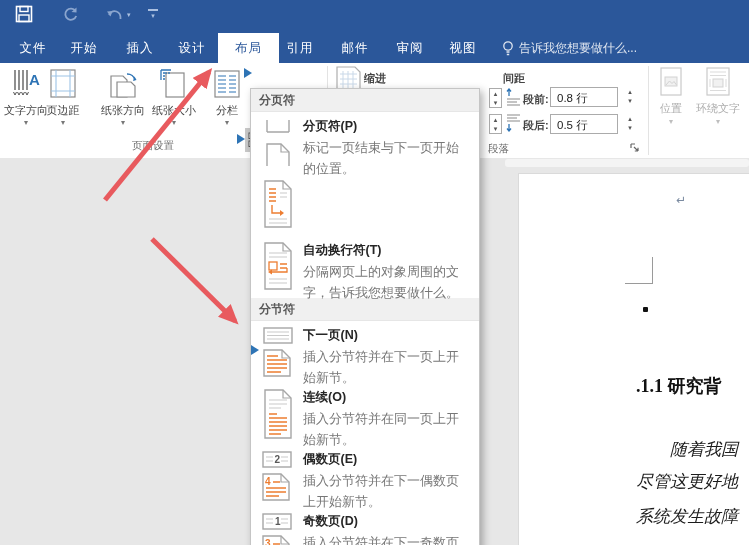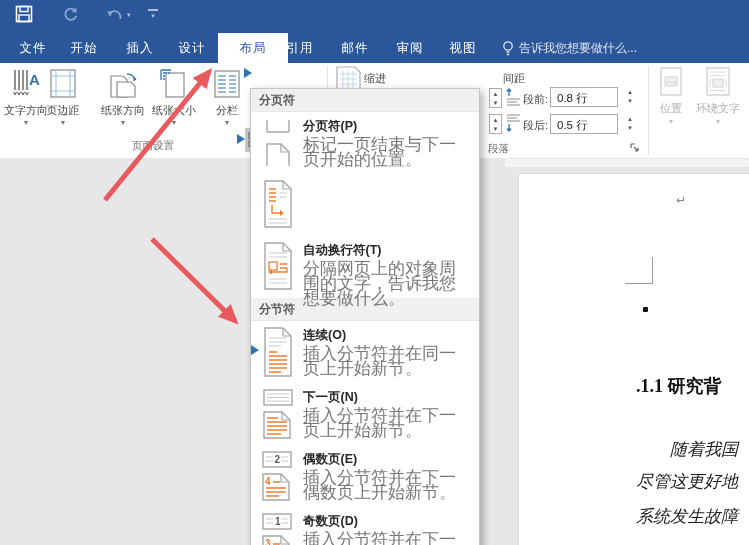--- a/index.html
+++ b/index.html
@@ -19,21 +19,21 @@
   .ribbon{left:0;top:63px;width:749px;height:95px;background:#FFFFFF;border-bottom:1px solid #D5D5D5;}
   .bigbtn{position:absolute;top:2px;height:66px;text-align:center;}
   .bigbtn .lbl{display:block;margin-top:38px;font-size:11px;color:#444;}
   .bigbtn .car{display:block;margin-top:1px;font-size:8px;color:#777;line-height:8px;}
   .bigbtn svg{position:absolute;left:50%;transform:translateX(-50%);top:3px;}
   .grouplbl{position:absolute;font-size:10.5px;color:#6A6A6A;}
   .vsep{position:absolute;top:66px;width:1px;height:89px;background:#E3E3E3;top:3px;}
   .breaksbtn{position:absolute;left:245px;top:65px;width:78px;height:24px;background:#C9C9C9;
              font-size:11px;color:#333;line-height:24px;white-space:nowrap;}
   .breaksbtn .bic{display:inline-block;vertical-align:middle;margin:0 3px 2px 3px;}
-  .fieldlbl{position:absolute;font-size:11px;color:#444;}
+  .fieldlbl{position:absolute;font-size:11px;color:#444;font-weight:bold;}
   .field{position:absolute;width:68px;height:20px;background:#fff;border:1px solid #ABABAB;
          font-size:11.5px;color:#222;line-height:20px;padding-left:6px;box-sizing:border-box;}
   .spin{position:absolute;width:12px;height:20px;font-size:7px;color:#555;text-align:center;line-height:9px;}
   .stubspin{position:absolute;width:13px;height:20px;background:#fff;border:1px solid #ABABAB;
             font-size:7px;color:#555;text-align:center;line-height:9px;box-sizing:border-box;}
   .disbtn{position:absolute;text-align:center;opacity:.95;font-family:Liberation Serif, serif;}
   .disbtn .lbl{display:block;font-size:11px;color:#A9A9A9;margin-top:36px;}
   .disbtn .car{display:block;font-size:8px;color:#BBB;margin-top:2px;line-height:8px;}
   .disbtn svg{position:absolute;left:50%;transform:translateX(-50%);top:2px;opacity:.55;}
   
@@ -48,21 +48,21 @@
   .bullet{left:643px;top:307px;width:5px;height:5px;background:#111;border-radius:1px;}
   
   .menu{left:250px;top:88px;width:230px;height:470px;background:#FFFFFF;border:1px solid #C5C5C5;
         box-shadow:3px 3px 8px rgba(0,0,0,.3);z-index:20;box-sizing:border-box;}
   .mhead{height:22px;line-height:22px;background:#F0F0F0;border-bottom:1px solid #E6E6E6;
          font-size:12px;font-weight:bold;color:#595959;padding-left:8px;}
   .mi{display:flex;height:62px;box-sizing:border-box;padding:5px 6px 0 8px;cursor:default;}
   .mi-ic{width:44px;flex:0 0 44px;}
   .mi-tx{flex:1;min-width:0;}
   .mi-title{display:block;font-size:12.5px;font-weight:bold;color:#262626;margin:1px 0 2px 0;}
-  .mi-desc{display:block;font-size:17px;color:#777;line-height:15px;width:160px;}
+  .mi-desc{display:block;font-size:13px;color:#777;line-height:21px;width:160px;}
   
   .annot{left:0;top:0;z-index:50;pointer-events:none;}
   .bluemark{position:absolute;width:0;height:0;border-top:5px solid transparent;border-bottom:5px solid transparent;
             border-left:8px solid #2E74B5;z-index:55;}
 </style>
 </head>
 <body>
 
 <div id="stage">
 
@@ -84,21 +84,21 @@
     <div class="abs" style="left:148px;top:9px;width:10px;border-top:2px solid #ABC0E0">
       <div style="font-size:7px;color:#ABC0E0;line-height:9px;text-align:center">▾</div>
     </div>
   </div>
 
   <div class="abs tabrow">
     <div class="tab" style="left:10px;width:46px">文件</div>
     <div class="tab" style="left:62px;width:44px">开始</div>
     <div class="tab" style="left:118px;width:44px">插入</div>
     <div class="tab" style="left:170px;width:44px">设计</div>
-    <div class="tab active" style="left:218px;width:70px">布局</div>
+    <div class="tab active" style="left:218px;width:61px">布局</div>
     <div class="tab" style="left:278px;width:44px">引用</div>
     <div class="tab" style="left:333px;width:44px">邮件</div>
     <div class="tab" style="left:388px;width:44px">审阅</div>
     <div class="tab" style="left:441px;width:44px">视图</div>
     <svg class="abs" style="left:502px;top:7px" width="12" height="17" viewBox="0 0 12 17">
       <circle cx="6" cy="6" r="4.2" fill="none" stroke="rgba(255,255,255,.85)" stroke-width="1.3"></circle>
       <path d="M4.5 12 h3 M4.8 14.5 h2.4" stroke="rgba(255,255,255,.85)" stroke-width="1.3"></path>
     </svg>
     <div class="tellme" style="left:519px">告诉我您想要做什么...</div>
   </div>
@@ -274,45 +274,45 @@
         <span class="mi-title">自动换行符(T)</span>
         <span class="mi-desc">分隔网页上的对象周围的文字，告诉我您想要做什么。</span>
       </span>
     </div>
 
     <div class="mhead">分节符</div>
 
     <div class="mi">
       <span class="mi-ic">
         <svg width="38" height="52" viewBox="0 0 38 52">
-          <path d="M6 2 H24 L32 10 V50 H6 Z" fill="#fff" stroke="#A6A6A6" stroke-width="1.4"></path>
-          <path d="M24 2 V10 H32" fill="none" stroke="#A6A6A6" stroke-width="1.2"></path>
-          <path d="M10 12 h18 M10 16 h18 M10 20 h12" stroke="#C9C9C9" stroke-width="1.2"></path>
-          <path d="M10 26 h8 M10 30 h18 M10 34 h18 M10 38 h18 M10 42 h18 M10 46 h12" stroke="#ED7D31" stroke-width="1.3"></path>
-        </svg>
-      </span>
-      <span class="mi-tx">
-        <span class="mi-title">连续(O)</span>
-        <span class="mi-desc">插入分节符并在同一页上开始新节。</span>
-      </span>
-    </div>
-
-    <div class="mi">
-      <span class="mi-ic">
-        <svg width="38" height="52" viewBox="0 0 38 52">
           <rect x="5" y="2" width="28" height="15" fill="#fff" stroke="#A6A6A6" stroke-width="1.4"></rect>
           <path d="M8 6 h22 M8 9.5 h22 M8 13 h22" stroke="#C9C9C9" stroke-width="1.2"></path>
           <path d="M5 24 H23 L31 32 V50 H5 Z" fill="#fff" stroke="#A6A6A6" stroke-width="1.4"></path>
           <path d="M23 24 V32 H31" fill="none" stroke="#A6A6A6" stroke-width="1.2"></path>
           <path d="M8 30 h11 M8 34 h20 M8 38 h20 M8 42 h20 M8 46 h14" stroke="#ED7D31" stroke-width="1.3"></path>
         </svg>
       </span>
       <span class="mi-tx">
         <span class="mi-title">下一页(N)</span>
         <span class="mi-desc">插入分节符并在下一页上开始新节。</span>
+      </span>
+    </div>
+
+    <div class="mi">
+      <span class="mi-ic">
+        <svg width="38" height="52" viewBox="0 0 38 52">
+          <path d="M6 2 H24 L32 10 V50 H6 Z" fill="#fff" stroke="#A6A6A6" stroke-width="1.4"></path>
+          <path d="M24 2 V10 H32" fill="none" stroke="#A6A6A6" stroke-width="1.2"></path>
+          <path d="M10 12 h18 M10 16 h18 M10 20 h12" stroke="#C9C9C9" stroke-width="1.2"></path>
+          <path d="M10 26 h8 M10 30 h18 M10 34 h18 M10 38 h18 M10 42 h18 M10 46 h12" stroke="#ED7D31" stroke-width="1.3"></path>
+        </svg>
+      </span>
+      <span class="mi-tx">
+        <span class="mi-title">连续(O)</span>
+        <span class="mi-desc">插入分节符并在同一页上开始新节。</span>
       </span>
     </div>
 
     <div class="mi">
       <span class="mi-ic">
         <svg width="38" height="52" viewBox="0 0 38 52">
           <rect x="4" y="2" width="28" height="15" fill="#fff" stroke="#A6A6A6" stroke-width="1.4"></rect>
           <path d="M7 7 h7 M7 11 h7 M22 7 h7 M22 11 h7" stroke="#C9C9C9" stroke-width="1.2"></path>
           <text x="15.5" y="13" font-size="10" font-weight="bold" fill="#595959">2</text>
           <path d="M4 24 H22 L30 32 V50 H4 Z" fill="#fff" stroke="#A6A6A6" stroke-width="1.4"></path>

